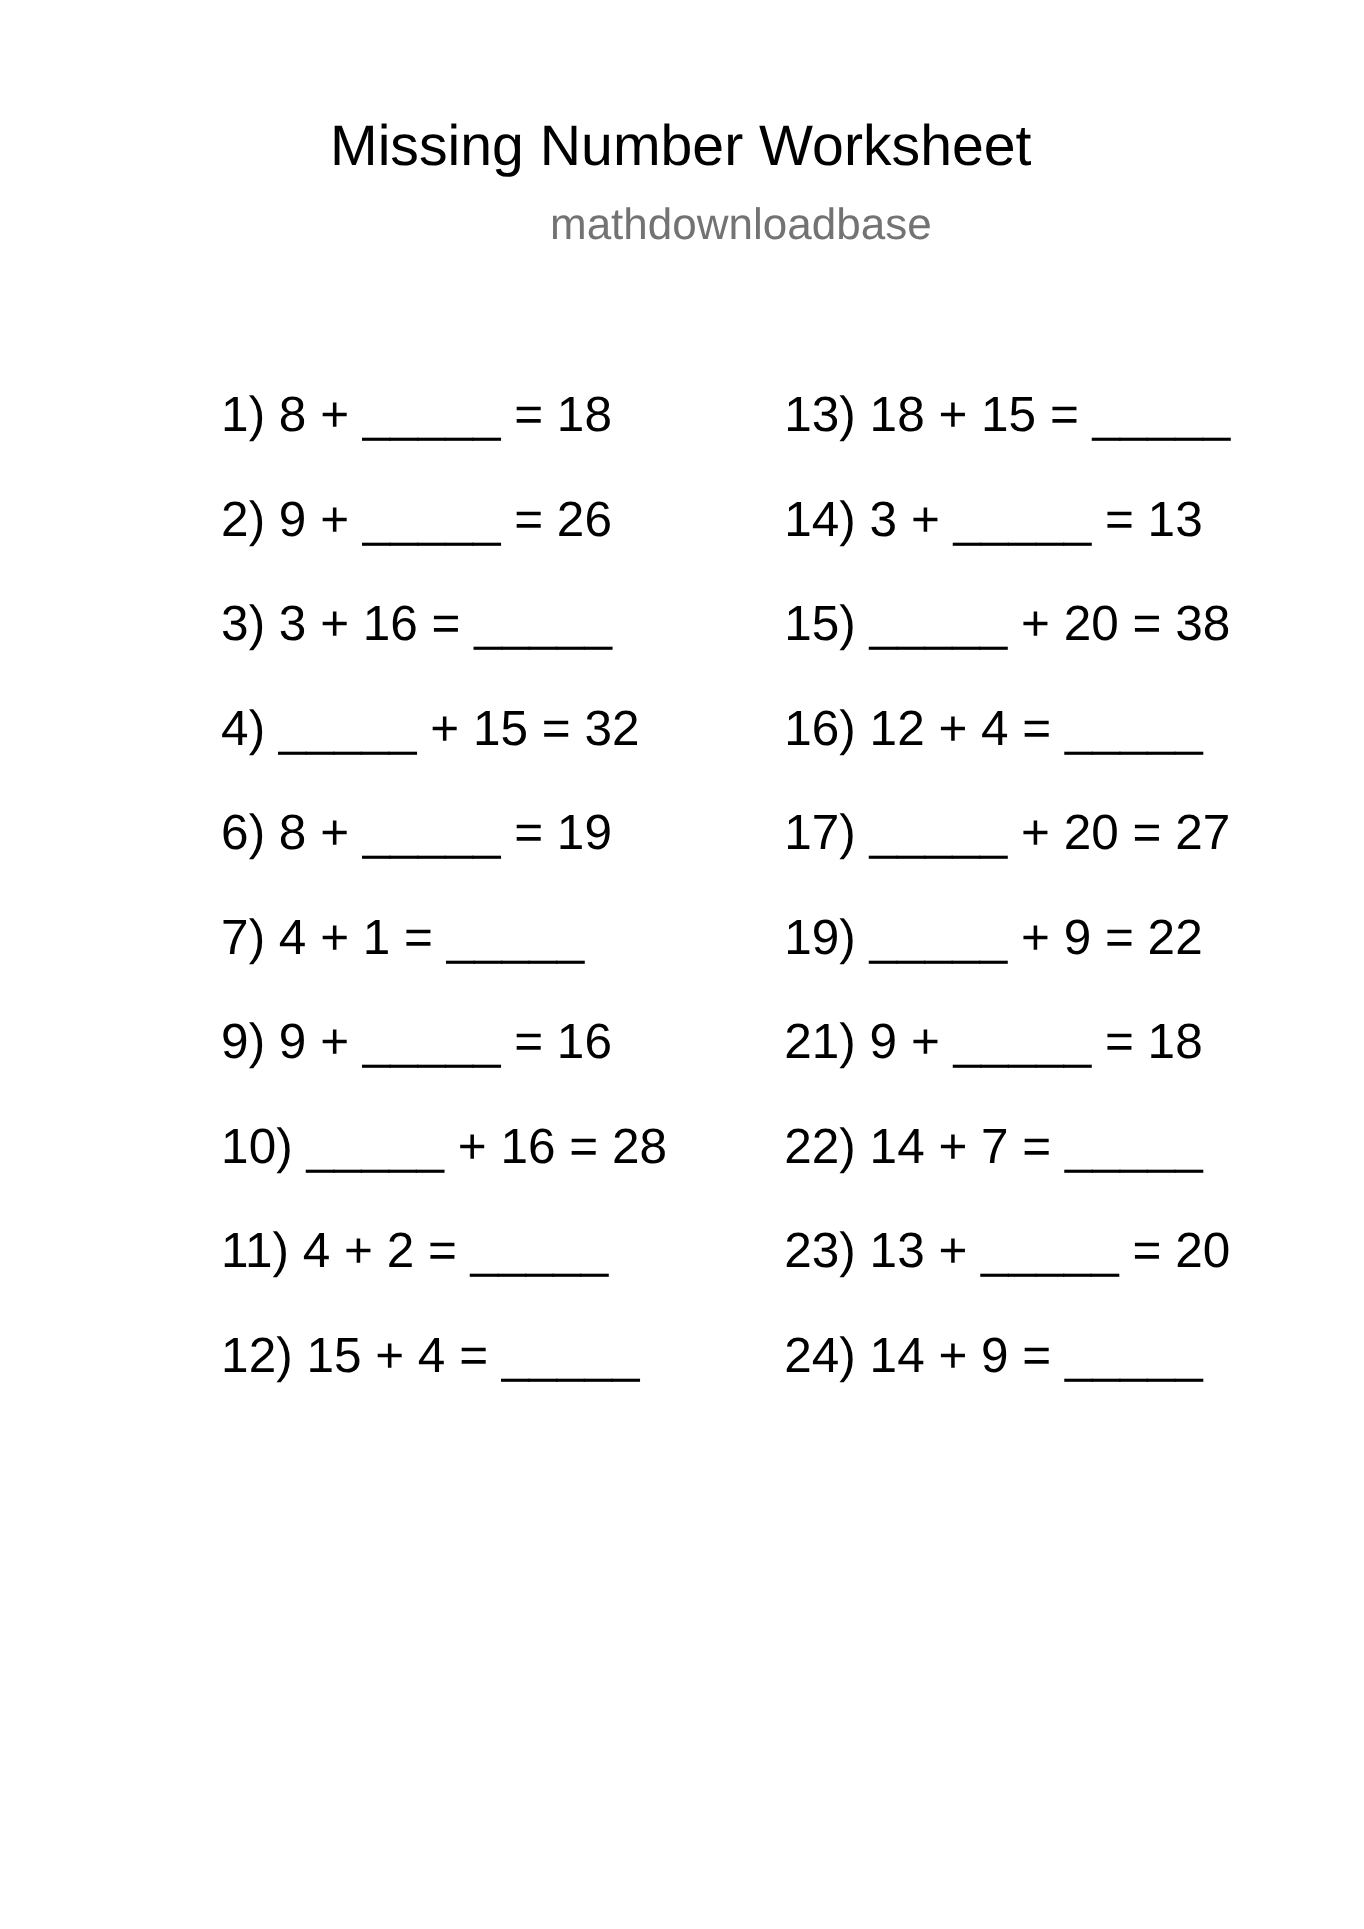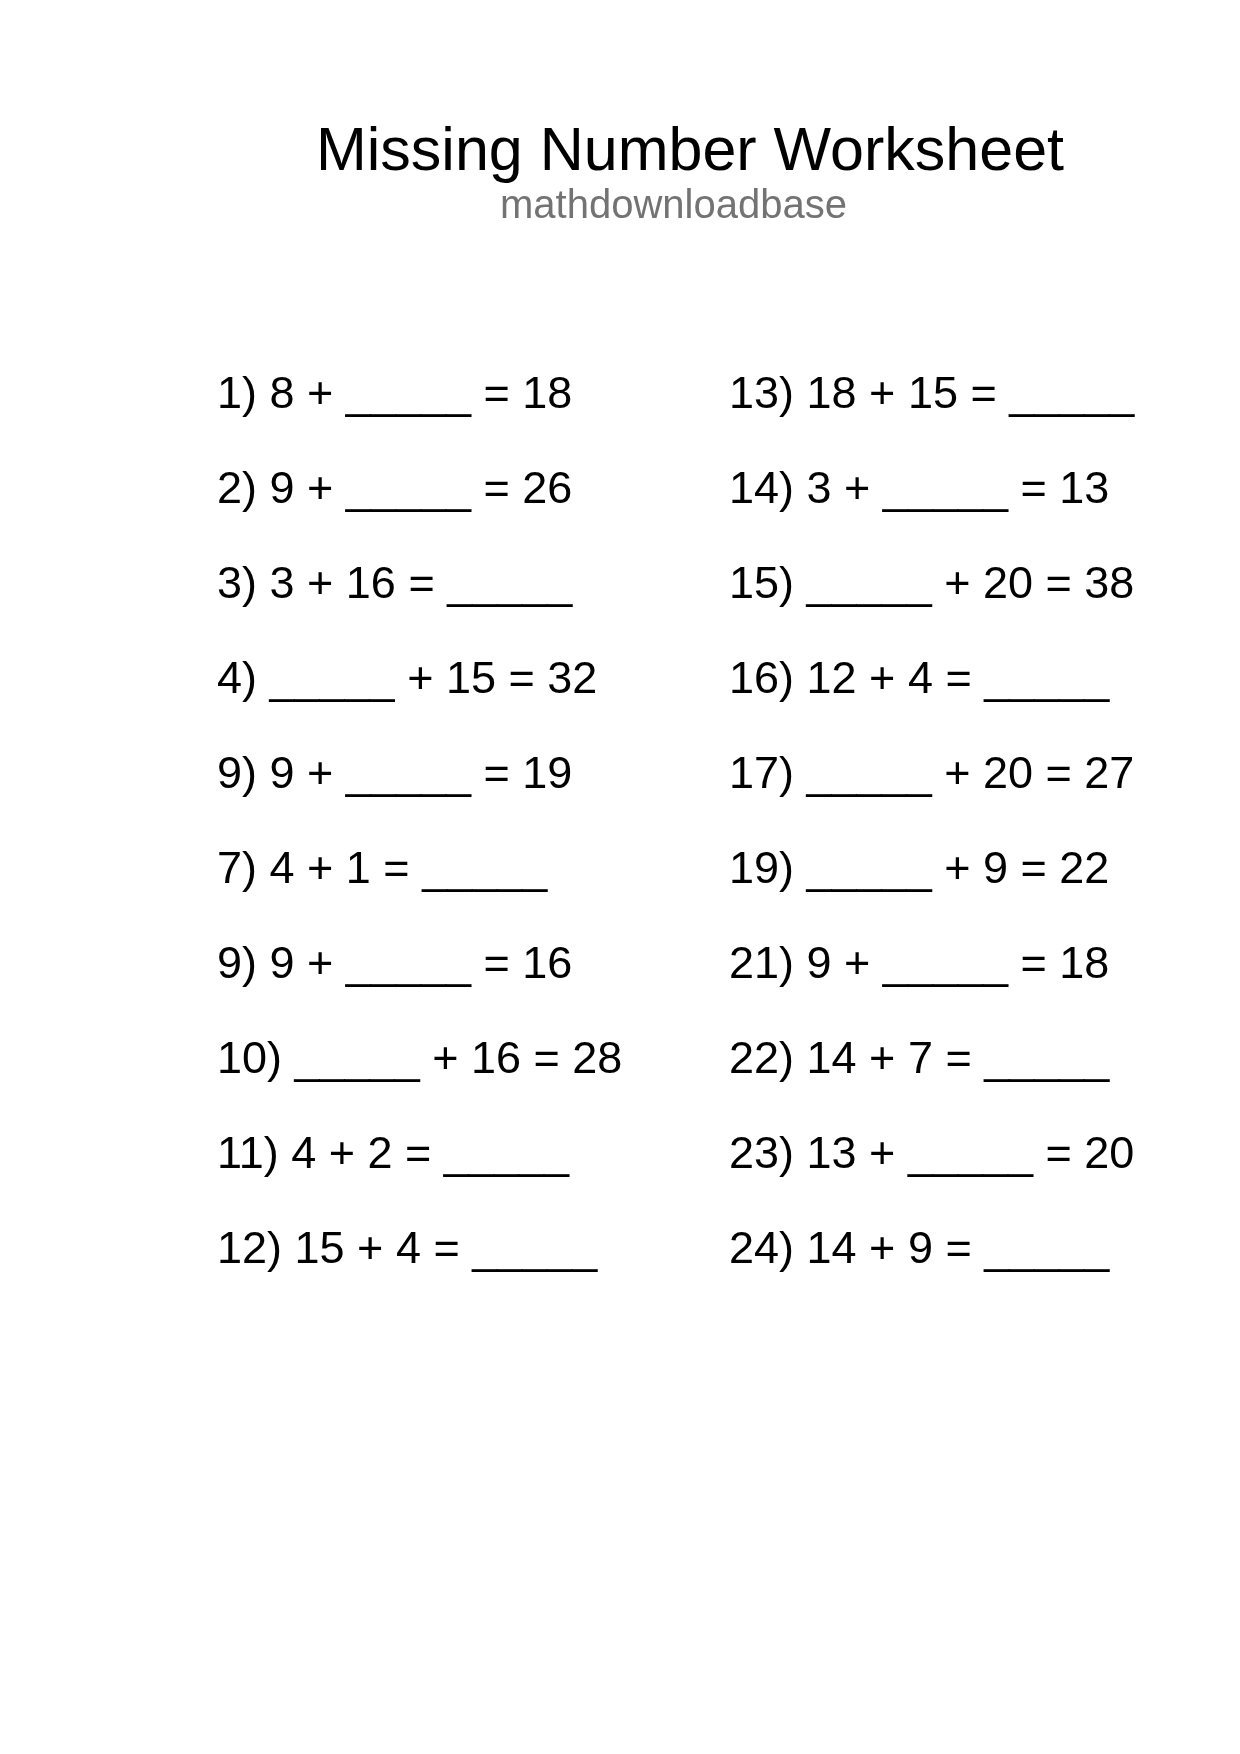--- a/index.html
+++ b/index.html
@@ -12,40 +12,40 @@
       height: 1754px;
       position: relative;
       overflow: hidden;
       font-family: "Liberation Sans", sans-serif;
       color: #000000;
     }
     .title {
       position: absolute;
       left: 300px;
       top: 97px;
-      font-size: 61px;
+      font-size: 52px;
       line-height: 72px;
       white-space: nowrap;
-      margin: 16px;
+      margin: 0;
       font-weight: normal;
       text-align: right;
     }
     .subtitle {
       position: absolute;
       left: 500px;
       top: 180px;
       font-size: 40px;
       line-height: 48px;
       white-space: nowrap;
       color: #737373;
     }
     .column {
       position: absolute;
       top: 351px;
-      margin: 16px;
+      margin: 0;
       padding: 0;
       list-style: none;
     }
     .column.left { left: 201px; }
     .column.right { left: 713px; }
     .problem {
       height: 95px;
       font-size: 45px;
       line-height: 52px;
       white-space: pre;
@@ -55,21 +55,21 @@
 <body>
 
 <h1 class="title">Missing Number Worksheet</h1>
 <div class="subtitle">mathdownloadbase</div>
 
 <ul class="column left">
   <li class="problem">1) 8 + _____ = 18</li>
   <li class="problem">2) 9 + _____ = 26</li>
   <li class="problem">3) 3 + 16 = _____</li>
   <li class="problem">4) _____ + 15 = 32</li>
-  <li class="problem">9) 9 + _____ = 19</li>
+  <li class="problem">6) 8 + _____ = 19</li>
   <li class="problem">7) 4 + 1 = _____</li>
   <li class="problem">9) 9 + _____ = 16</li>
   <li class="problem">10) _____ + 16 = 28</li>
   <li class="problem">11) 4 + 2 = _____</li>
   <li class="problem">12) 15 + 4 = _____</li>
 </ul>
 
 <ul class="column right">
   <li class="problem">13) 18 + 15 = _____</li>
   <li class="problem">14) 3 + _____ = 13</li>

